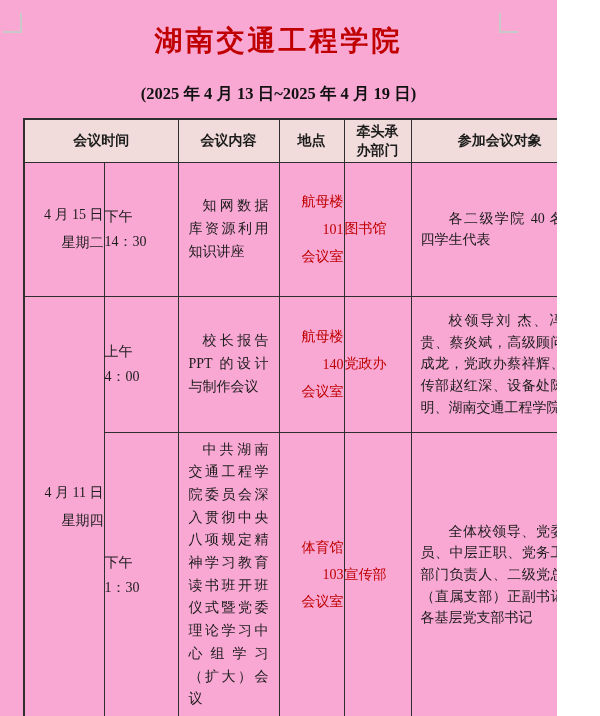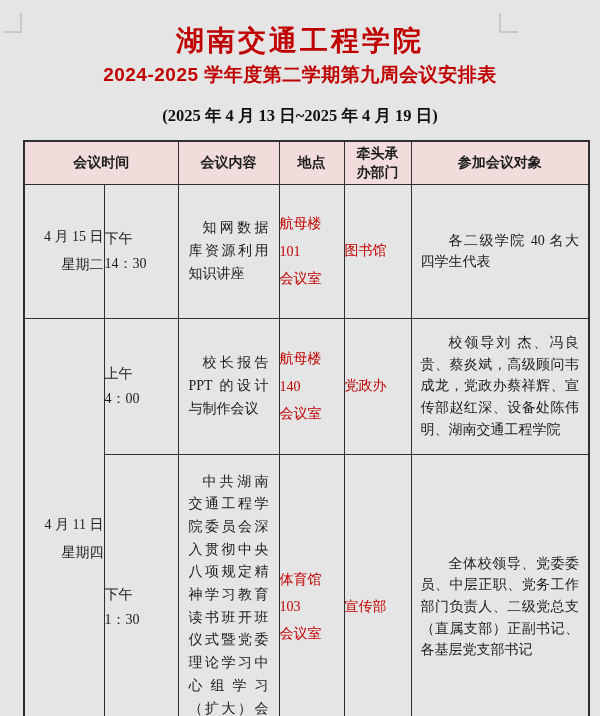--- a/index.html
+++ b/index.html
@@ -1,21 +1,21 @@
 <!DOCTYPE html>
 <html><head>
 <meta charset="utf-8">
 <style>
   * { margin: 0; padding: 0; box-sizing: border-box; }
   html, body { background: #ffffff; }
   .page {
     position: relative;
-    width: 600px;
+    width: 557px;
     height: 716px;
-    background: #e5e5e5;
+    background: #f9a8d4;
     font-family: "Liberation Serif", "DejaVu Serif", serif;
     color: #1c1c1c;
     overflow: hidden;
   }
   
   .corner-mark { position: absolute; top: 13px; width: 19px; height: 20px; }
   .corner-mark.left  { left: 3px;   border-right: 2px solid #c9c9c9; border-bottom: 2px solid #c9c9c9; }
   .corner-mark.right { left: 499px; border-left: 2px solid #c9c9c9; border-bottom: 2px solid #c9c9c9; }
 
   .school-name {
@@ -32,21 +32,21 @@
     margin-top: 4px;
     line-height: 26px;
     text-align: center;
     font-size: 19px;
     font-weight: bold;
     letter-spacing: 0.5px;
     color: #c00000;
     font-family: "Liberation Sans", "DejaVu Sans", sans-serif;
   }
   .date-range {
-    margin-top: 16px;
+    margin-top: 24px;
     line-height: 24px;
     text-align: center;
     font-size: 16.5px;
     font-weight: bold;
     color: #111111;
   }
 
   table.schedule {
     margin: 12px 0 0 23px;
     width: 565px;
@@ -72,25 +72,25 @@
   tr.row1  { height: 134px; }
   tr.row2  { height: 136px; }
   tr.row3  { height: 233px; }
 
   .c-date { text-align: right; line-height: 2.0; }
   .c-time { line-height: 1.8; }
   .c-content {
     text-align: justify;
     text-justify: inter-character;
     word-break: break-all;
-    padding: 16px 10px;
+    padding: 6px 10px;
     line-height: 1.62;
   }
   .c-content .para { text-indent: 1em; }
-  .c-loc { text-align: left; line-height: 1.95; }
+  .c-loc { text-align: right; line-height: 1.95; }
   .c-dept { }
   .c-part {
     text-align: justify;
     text-justify: inter-character;
     word-break: break-all;
     padding: 12px 9px;
     line-height: 1.55;
   }
   .c-part .para { text-indent: 2em; }
   .red { color: #c00000; }
@@ -98,21 +98,20 @@
 </style>
 </head>
 <body>
 
 <div class="page">
 
   <div class="corner-mark left"></div>
   <div class="corner-mark right"></div>
 
   <div class="school-name">湖南交通工程学院</div>
-  <div class="doc-title">2024-2025 学年度第二学期第九周会议安排表</div>
   <div class="date-range">(2025 年 4 月 13 日~2025 年 4 月 19 日)</div>
 
   <table class="schedule">
     <colgroup>
       <col style="width:80px">
         <col style="width:74px">
         <col style="width:101px">
       <col style="width:65px">
         <col style="width:67px">
         <col style="width:178px">

